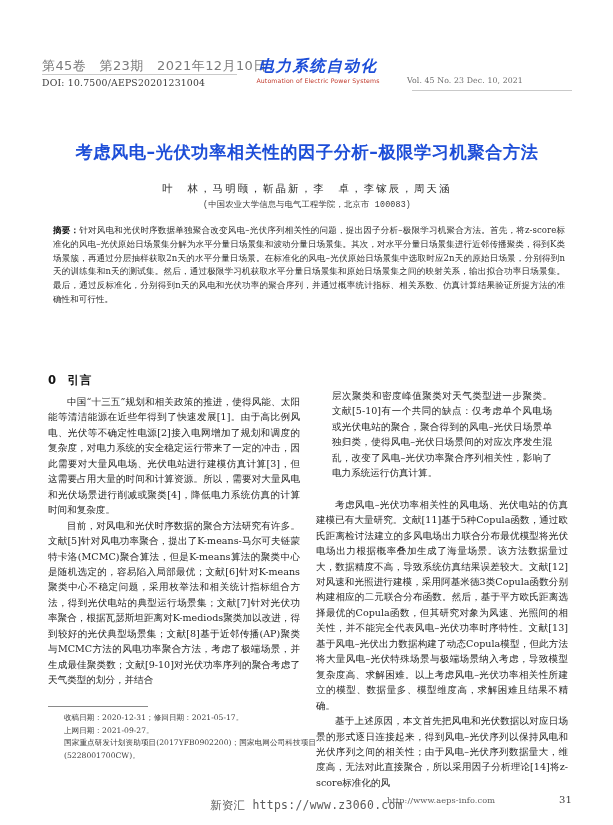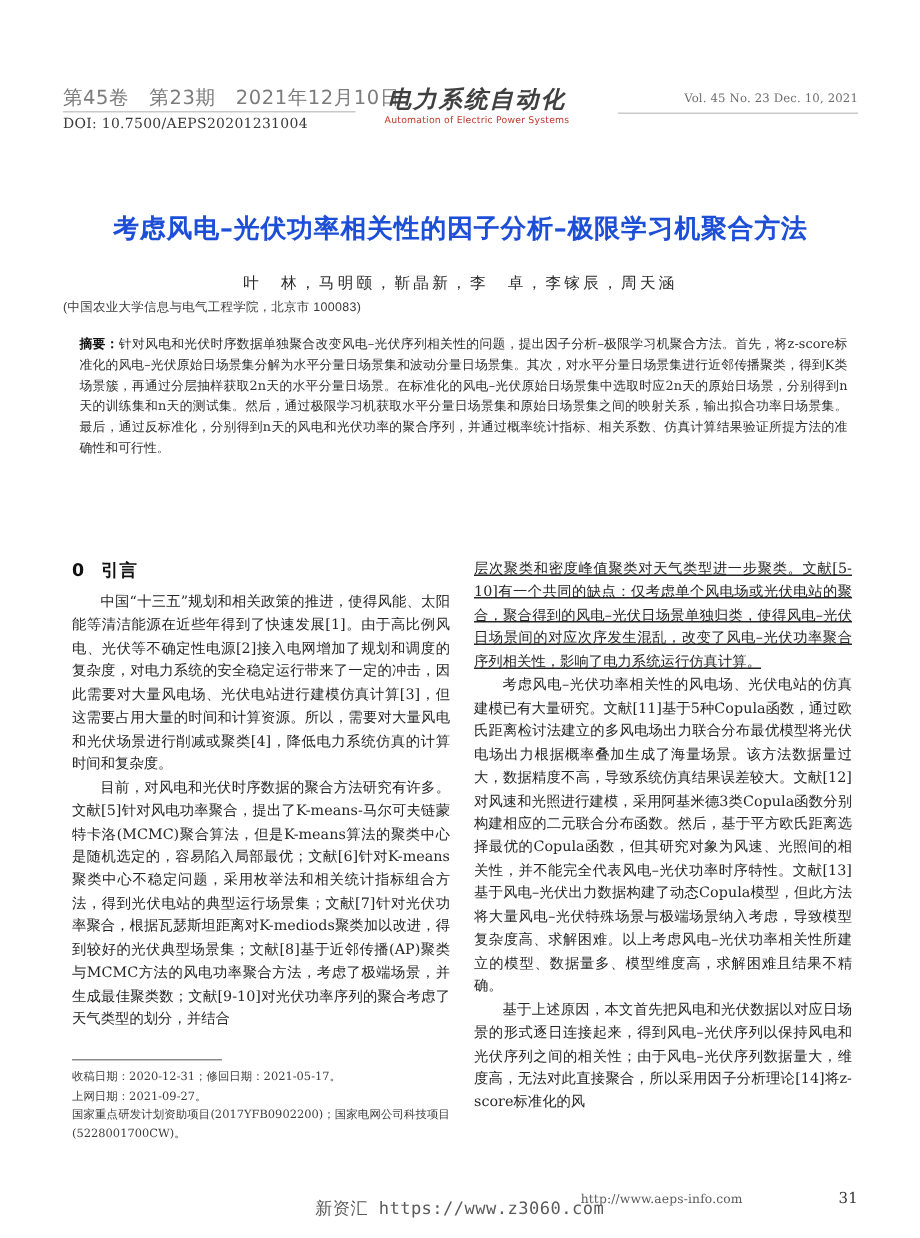--- a/index.html
+++ b/index.html
@@ -70,40 +70,39 @@
     left: 196px;
     top: -4px;
     width: 160px;
     text-align: center;
   }
   .journal-cn {
     font-family: "DejaVu Serif", "Liberation Serif", serif;
     font-size: 15.5px;
     font-weight: bold;
     font-style: italic;
-    color: #404040;
+    color: #1d4ed8;
     letter-spacing: 1.5px;
     line-height: 20px;
     white-space: nowrap;
   }
   .journal-en {
     font-family: "DejaVu Sans", "Liberation Sans", sans-serif;
     font-size: 6.2px;
     color: #c0392b;
     letter-spacing: 0.15px;
     line-height: 9px;
     white-space: nowrap;
   }
 
   .mast-right {
     position: absolute;
     right: 0;
-    top: 1px;
+    top: 16px;
     width: 165px;
-    text-align: right;
   }
   .vol-line {
     font-family: "DejaVu Serif", "Liberation Serif", serif;
     font-size: 7.8px;
     color: #6d6d6d;
     white-space: nowrap;
     letter-spacing: 0.1px;
   }
   .rule-right {
     position: absolute;
@@ -138,21 +137,22 @@
     font-size: 10.4px;
     color: #2a2a2a;
     letter-spacing: 2.2px;
     white-space: nowrap;
   }
   .affil {
     position: absolute;
     left: 42px;
     top: 199px;
     width: 530px;
-    font-family: Liberation Sans, sans-serif;
+    text-align: center;
+    font-family: Liberation Mono, monospace;
     font-size: 8.3px;
     color: #3a3a3a;
     letter-spacing: 0.2px;
     white-space: nowrap;
   }
 
   
   .abstract {
     position: absolute;
     left: 53px;
@@ -208,37 +208,36 @@
     margin: 0 0 6px 0;
     line-height: 16px;
   }
   .sec-head .num { margin-right: 11px; }
 
   p.para {
     margin: 0;
     text-indent: 19px;
   }
   p.cont {
-    margin: 0;
+    margin: 16px;
     text-indent: 0;
-    text-decoration: underline;
   }
 
   
   .footnote-rule {
     position: absolute;
     left: 48px;
     top: 706px;
     width: 100px;
     height: 1px;
     background: #8a8a8a;
   }
   .footnote {
     position: absolute;
-    left: 48px;
+    left: 64px;
     top: 712px;
     width: 252px;
     font-family: "DejaVu Serif", "Liberation Serif", serif;
     font-size: 7.6px;
     line-height: 12.6px;
     color: #3b3b3b;
     letter-spacing: 0.02px;
     text-align: justify;
   }
   .footnote div { white-space: normal; }

